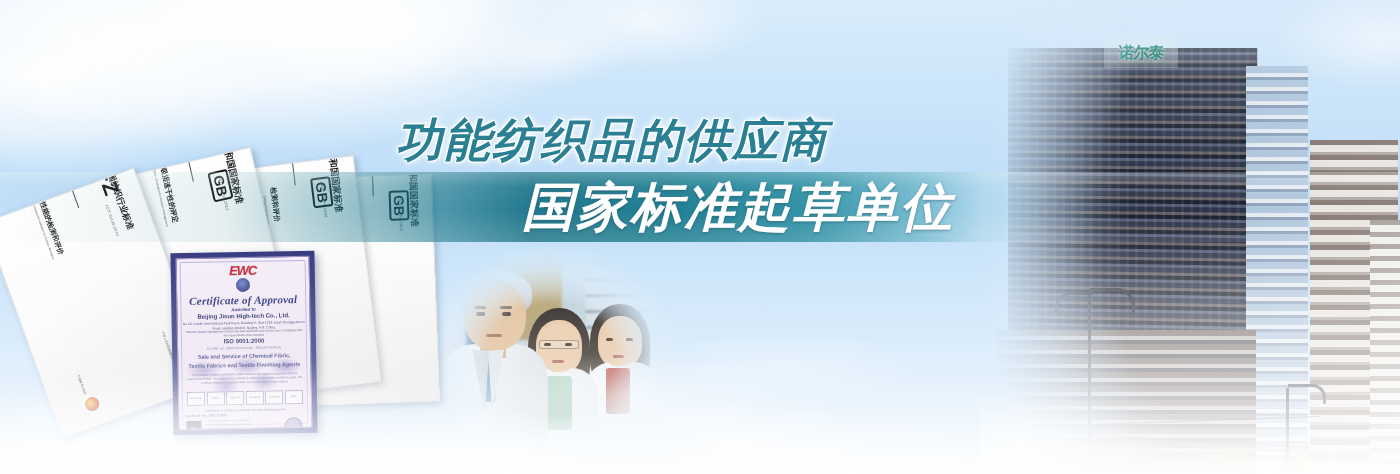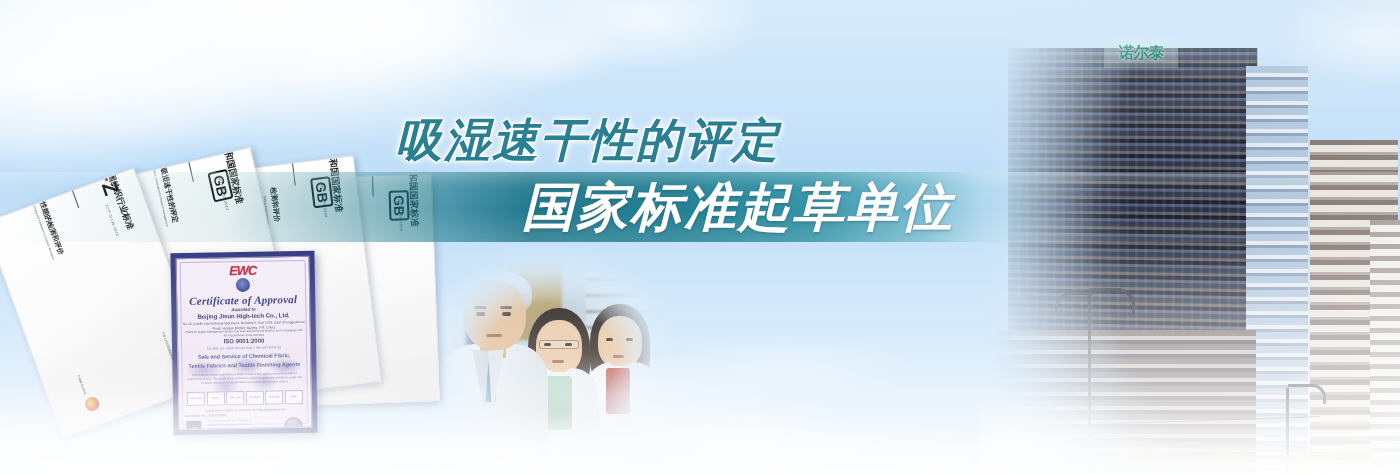--- a/index.html
+++ b/index.html
@@ -724,20 +724,20 @@
 Quality Management Systems</div>
         <div class="stamp"></div>
       </div>
     </div>
   </div>
 
   <div class="band"></div>
   <div class="band-sheen"></div>
 
   <div class="headline">
-    <div class="line1">吸湿速干性的评定</div>
+    <div class="line1">功能纺织品的供应商</div>
     <div class="line2">国家标准起草单位</div>
   </div>
 
   <div class="clouds-bottom"></div>
   <div class="clouds-right"></div>
 
 </div>
 
 </body></html>

